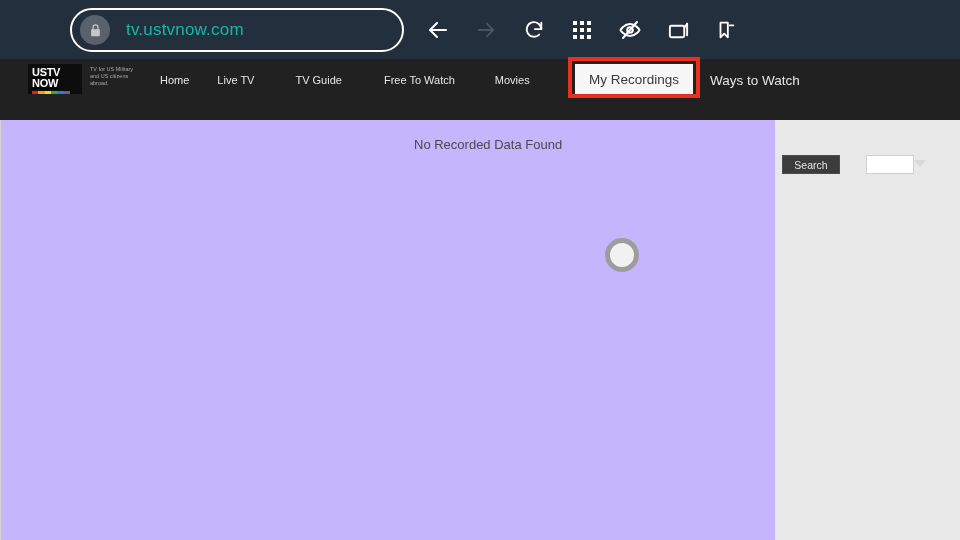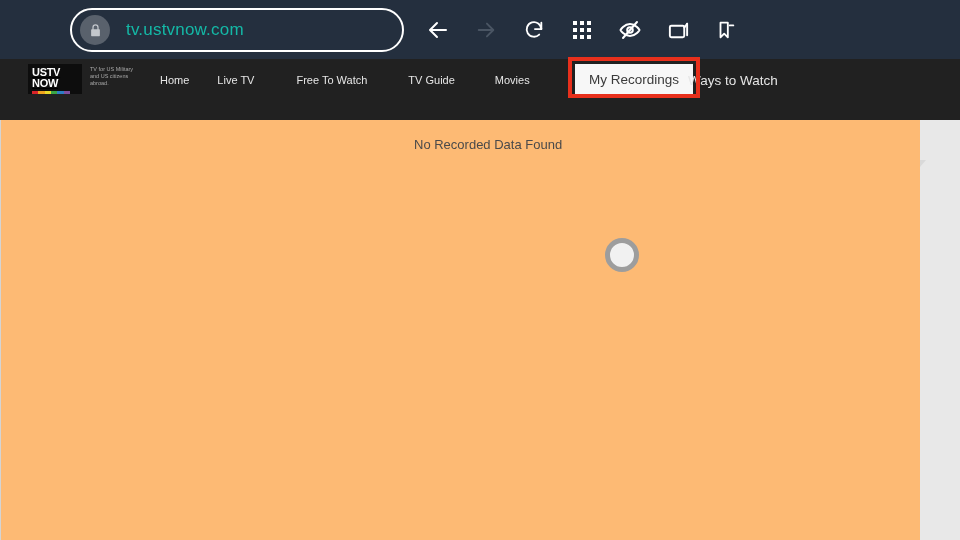--- a/index.html
+++ b/index.html
@@ -125,21 +125,21 @@
     font-size:13.5px;
     white-space:nowrap;
   }
   .annotation-box {
     position:absolute; left:568px; top:57px;
     width:132px; height:41px;
     border:4px solid #e8301c;
     pointer-events:none;
   }
   .nav-item-ways {
-    position:absolute; left:688px; top:0;
+    position:absolute; left:710px; top:0;
     line-height:43px;
     color:#e6e6e6;
     font-size:13.5px;
     white-space:nowrap;
   }
 
   
   .search-row {
     position:absolute; left:0; top:96px;
     width:960px; height:24px;
@@ -163,22 +163,22 @@
     position:absolute; left:914px; top:5px;
     width:0; height:0;
     border-left:6px solid transparent;
     border-right:6px solid transparent;
     border-top:7px solid #d9d9d9;
   }
 
   
   .page-body {
     position:absolute; top:120px; left:0;
-    width:920px; height:420px;
-    background:#fdba74;
+    width:775px; height:420px;
+    background:#c4b5fd;
     border-left:1px solid #d4d4d4;
   }
   .empty-msg {
     position:absolute; left:413px; top:17px;
     color:#4a4a4a;
     font-size:13px;
     white-space:nowrap;
   }
   .spinner {
     position:absolute; left:604px; top:118px;
@@ -279,22 +279,22 @@
         <span style="background:#2b7fc4"></span>
         <span style="background:#7f4fa0"></span>
       </div>
     </div>
     <div class="logo-tag">TV for US Military and US citizens abroad.</div>
   </div>
 
   <div class="main-nav">
     <span class="nav-item nav-item-home">Home</span>
     <span class="nav-item nav-item-livetv">Live TV</span>
+    <span class="nav-item nav-item-tvguide">TV Guide</span>
     <span class="nav-item nav-item-free">Free To Watch</span>
-    <span class="nav-item nav-item-tvguide">TV Guide</span>
     <span class="nav-item nav-item-movies">Movies</span>
   </div>
 
   <div class="recordings-slot">
     <div class="tab-active">My Recordings</div>
   </div>
 
   <span class="nav-item-ways">Ways to Watch</span>
 
   <div class="search-row">

